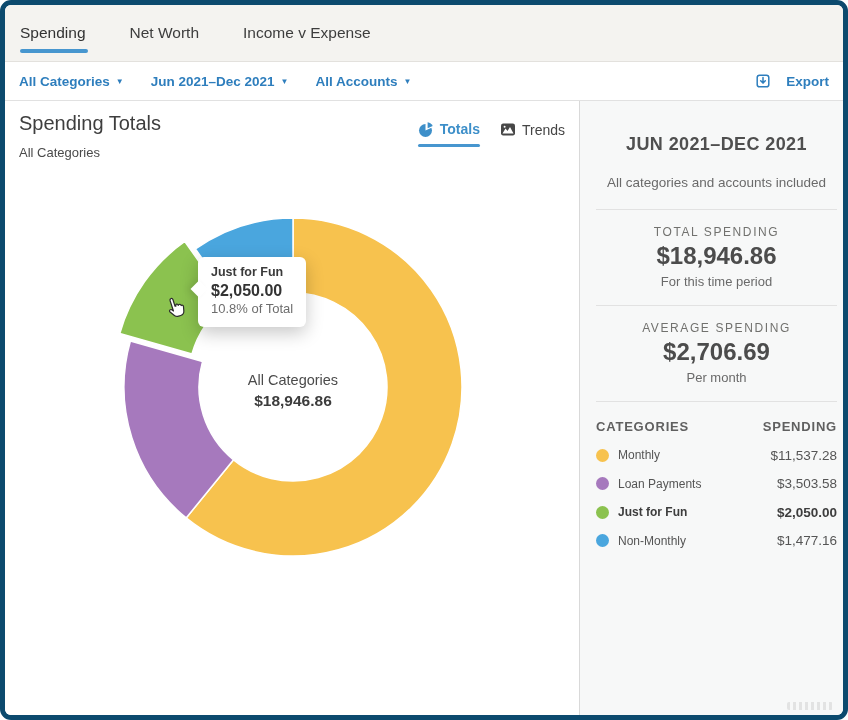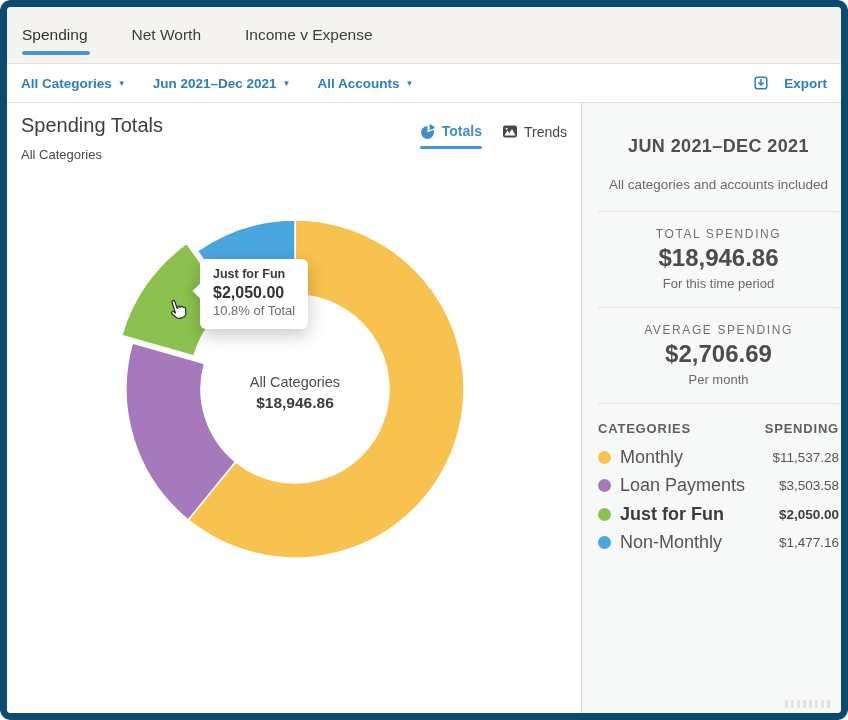--- a/index.html
+++ b/index.html
@@ -1,18 +1,18 @@
 <!DOCTYPE html>
 <html><head>
 <meta charset="utf-8">
 <style>
   html,body{margin:0;padding:0;background:#fff;}
   body{font-family:"Liberation Sans", sans-serif; -webkit-font-smoothing:antialiased;}
   .stage{position:relative;width:848px;height:720px;overflow:hidden;}
-  .card{position:absolute;inset:0;background:#fff;border:7px solid #0c4a6e;border-radius:11px;overflow:hidden;box-sizing:border-box;}
+  .card{position:absolute;inset:0;background:#fff;border:5px solid #0c4a6e;border-radius:11px;overflow:hidden;box-sizing:border-box;}
 
   
   .tabbar{position:absolute;left:0;top:0;width:100%;height:57px;background:#f4f3f0;border-bottom:1px solid #e3e1dd;display:flex;align-items:center;padding-left:15px;gap:44px;box-sizing:border-box;}
   .tab{position:relative;font-size:15.5px;color:#3d3d3d;cursor:pointer;}
   .tab.active{color:#323232;font-weight:500;}
   .tab.active::after{content:"";position:absolute;left:0;right:-2px;bottom:-11px;height:4px;border-radius:2px;background:#4796cf;}
 
   
   .filterbar{position:absolute;left:0;top:57px;width:100%;height:39px;background:#fff;border-bottom:1px solid #e1e1e1;display:flex;align-items:center;padding:0 14px;box-sizing:border-box;}
   .filters-left{display:flex;align-items:center;gap:27px;}
@@ -48,21 +48,21 @@
   .period-note{margin-top:20px;text-align:center;font-size:13.5px;color:#6a6a6a;}
   .sb-div{border:none;border-top:1px solid #e2e2e2;margin:19px 0 0 0;}
   .stat{padding:15px 0 16px 0;text-align:center;}
   .stat .s-label{font-size:12px;color:#71716e;letter-spacing:1.6px;}
   .stat .s-value{font-size:24px;font-weight:bold;color:#4c4c4c;margin-top:3px;}
   .stat .s-note{font-size:13px;color:#6a6a6a;margin-top:4px;}
   .cat-head{display:flex;justify-content:space-between;margin-top:17px;font-size:13px;font-weight:bold;color:#606060;letter-spacing:.8px;}
   .cat-rows{margin-top:7px;}
   .cat-row{display:flex;align-items:center;height:28.5px;cursor:pointer;}
   .dot{width:13px;height:13px;border-radius:50%;margin-right:9px;flex:none;}
-  .cat-label{font-size:18px;color:#555;}
+  .cat-label{font-size:12px;color:#555;}
   .cat-value{margin-left:auto;font-size:13.5px;color:#555;}
   .cat-row.hot .cat-label,.cat-row.hot .cat-value{font-weight:bold;color:#3d3d3d;}
 
   .watermark{position:absolute;right:10px;bottom:5px;width:46px;height:8px;opacity:.45;border-radius:2px;
     background:repeating-linear-gradient(90deg,#c9c9c9 0 3px,transparent 3px 6px);}
 </style>
 </head>
 <body>
 
 <div class="stage">

